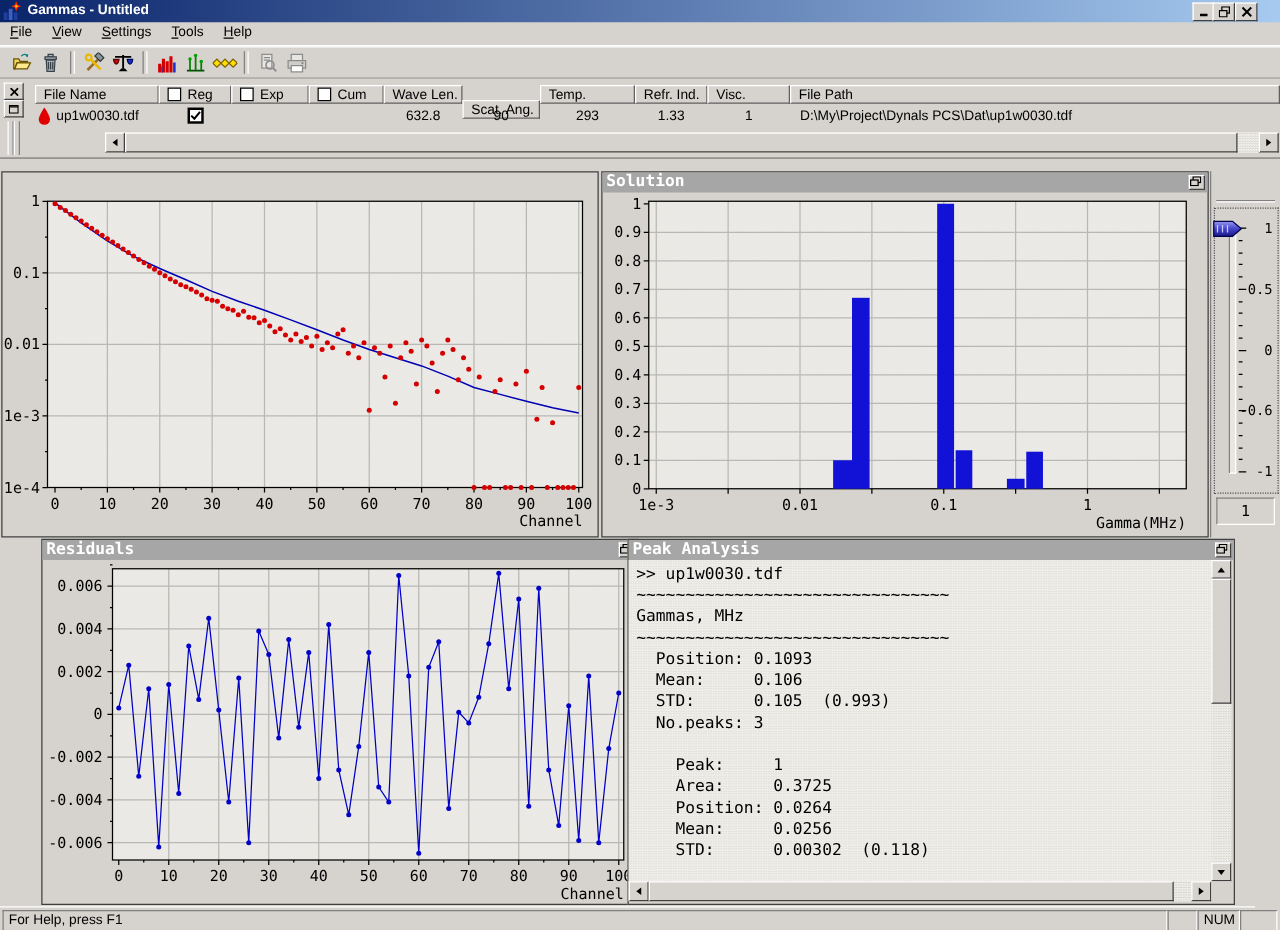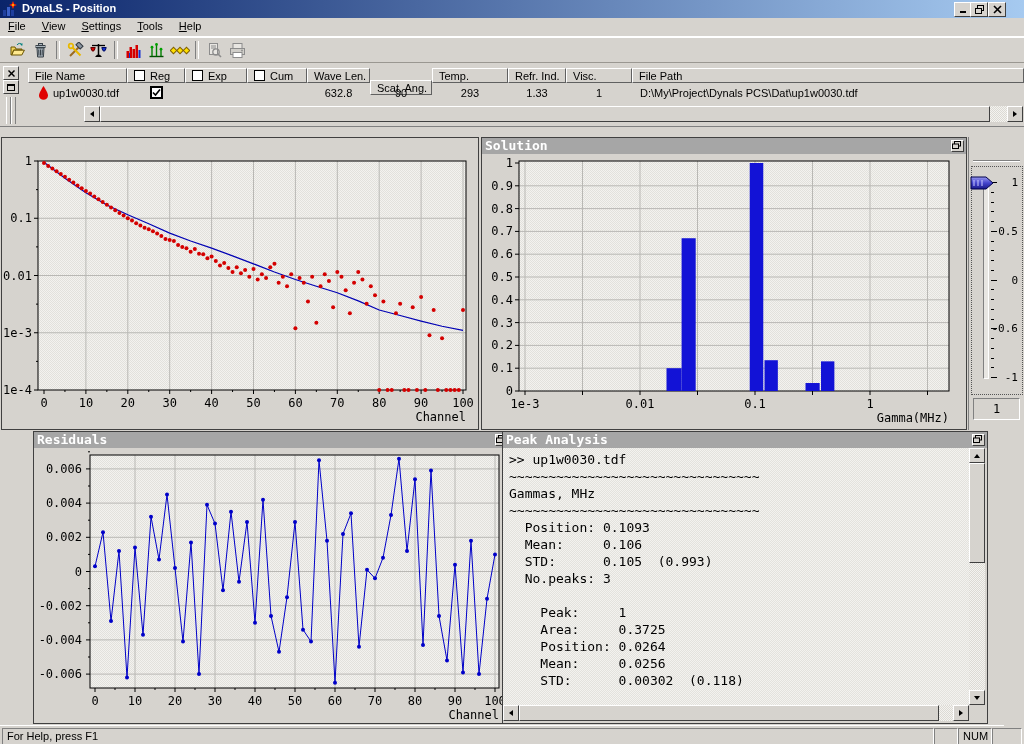--- a/index.html
+++ b/index.html
@@ -83,21 +83,21 @@
 
   <div class="abs titlebar">
     <svg class="ticon" viewBox="0 0 16 16">
       <rect x="0" y="0" width="16" height="16" fill="none"></rect>
       <rect x="1" y="9" width="3" height="6" fill="#1e3f9e"></rect>
       <rect x="5" y="6" width="3" height="9" fill="#3a60c8"></rect>
       <rect x="9" y="9" width="3" height="6" fill="#1e3f9e"></rect>
       <polygon points="11,0 12.3,3 15,4 12.3,5 11,8 9.7,5 7,4 9.7,3" fill="#ff2a00"></polygon>
       <circle cx="11" cy="4" r="1" fill="#ffc800"></circle>
     </svg>
-    <span class="ttext">DynaLS - Position</span>
+    <span class="ttext">Gammas - Untitled</span>
     <span class="wbtn" style="right:52px;">
       <svg width="9" height="9" viewBox="0 0 9 9">
           <rect x="1" y="6" width="6" height="2" fill="#000"></rect>
         </svg>
     </span>
     <span class="wbtn" style="right:36px;">
       <svg width="9" height="9" viewBox="0 0 9 9">
         <rect x="2.5" y="0.5" width="6" height="5" fill="none" stroke="#000"></rect>
         <rect x="0.5" y="3.5" width="6" height="5" fill="#d6d3ce" stroke="#000"></rect>
       </svg>
@@ -244,21 +244,21 @@
           <span>Refr. Ind.</span>
         </div>
         <div class="th" style="left: 538px; width: 66px;">
           <span>Visc.</span>
         </div>
         <div class="th" style="left: 604px; width: 392px;">
           <span>File Path</span>
         </div>
       </div>
     <div class="abs" style="left:28px;top:21px;width:996px;height:17px;">
-        <div class="td" style="left: 0px; width: 99px; justify-content: center;">
+        <div class="td" style="left: 0px; width: 99px; justify-content: flex-start;">
           <svg width="11" height="14" viewBox="0 0 11 14" style="margin:0 4px 0 2px">
             <path d="M5.5 0 C5.5 0 1 6.5 1 9.5 A4.5 4.3 0 0 0 10 9.5 C10 6.5 5.5 0 5.5 0 Z" fill="#e00000"></path>
           </svg>
           <span>up1w0030.tdf</span>
         </div>
         <div class="td" style="left: 99px; width: 58px; justify-content: center;">
           <span class="rowcb">
             <svg width="9" height="9" viewBox="0 0 9 9">
               <polyline points="1,4.5 3.5,7 8,1.5" fill="none" stroke="#000" stroke-width="1.6"></polyline>
             </svg>

